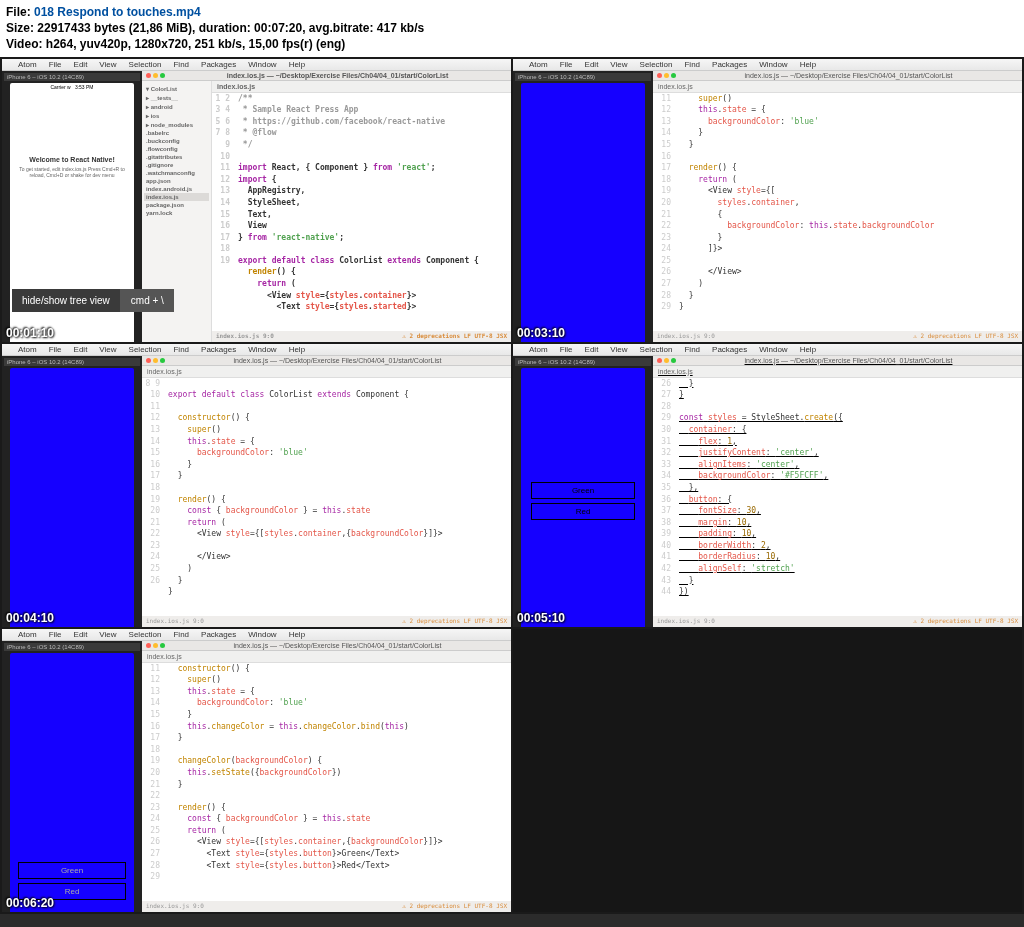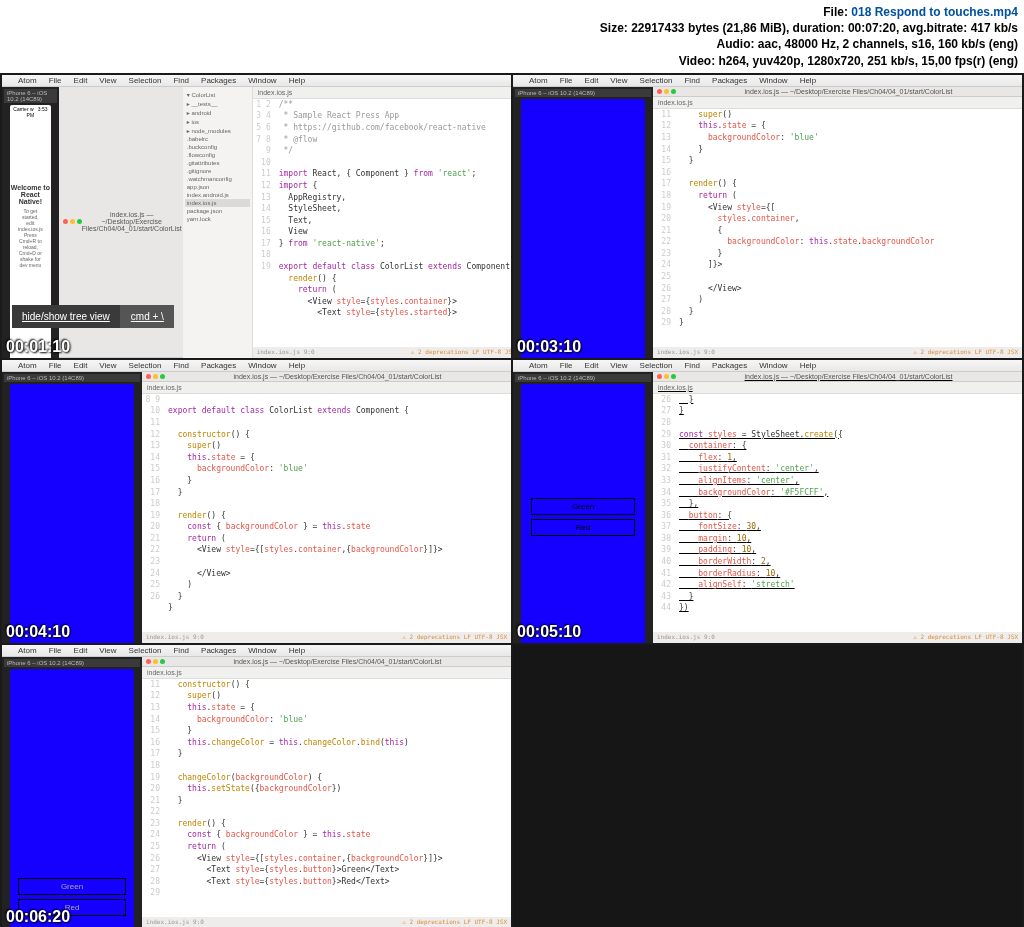--- a/index.html
+++ b/index.html
@@ -10,21 +10,20 @@
     height: 927px;
     position: relative;
   }
   .file-info {
     color: #000;
     background: #fff;
     padding: 4px 6px;
     font-size: 12px;
     font-weight: bold;
     line-height: 1.35;
-    text-align: right;
   }
   .grid {
     display: grid;
     grid-template-columns: 1fr 1fr;
     grid-template-rows: 283px 283px 283px;
     gap: 2px;
     padding: 2px;
     background: #1a1a1a;
   }
   .cell {
@@ -33,21 +32,21 @@
     overflow: hidden;
     display: flex;
     flex-direction: column;
   }
   .timestamp {
     position: absolute;
     bottom: 2px;
     left: 4px;
     color: #fff;
     font-weight: bold;
-    font-size: 16px;
+    font-size: 12px;
     text-shadow: 1px 1px 2px #000, -1px -1px 2px #000;
     z-index: 10;
   }
   .menubar {
     background: linear-gradient(#f6f6f6, #e8e8e8);
     font-size: 8px;
     color: #333;
     padding: 1px 4px;
     display: flex;
     gap: 12px;
@@ -200,32 +199,30 @@
     left: 10px;
     display: flex;
     gap: 0;
     z-index:5;
   }
   .kbd-tip span {
     background: #3a3a3a;
     color: #fff;
     font-size: 10px;
     padding: 6px 10px;
-    text-decoration: underline;
   }
   .kbd-tip span:last-child { background: #555; padding-left: 11px; }
   .empty-cell{background:#161616;}
 </style>
 </head>
 <body>
 
 <div class="file-info">
   <div><span>File:</span> <span style="color:#0050a0">018 Respond to touches.mp4</span></div>
   <div><span>Size:</span> <span>22917433 bytes (21,86 MiB), duration: 00:07:20, avg.bitrate: 417 kb/s</span></div>
-  <div><span>Audio:</span> <span>aac, 48000 Hz, 2 channels, s16, 160 kb/s (eng)</span></div>
   <div><span>Video:</span> <span>h264, yuv420p, 1280x720, 251 kb/s, 15,00 fps(r) (eng)</span></div>
 </div>
 
 <div class="grid">
 
   <div class="cell">
     <div class="menubar">
         <span class="apple"></span>
         <span>Atom</span>
         <span>File</span>
@@ -241,21 +238,21 @@
       <div class="sim">
         <div class="sim-header">iPhone 6 – iOS 10.2 (14C89)</div>
         <div class="sim-screen">
           <div class="sim-status"><span>Carrier ᴡ</span>&nbsp;&nbsp;&nbsp;<span>3:53 PM</span></div>
           <div class="welcome">Welcome to React Native!</div>
           <div class="welcome-sub">To get started, edit index.ios.js
 Press Cmd+R to reload,
 Cmd+D or shake for dev menu</div>
         </div>
       </div>
-      <div style="flex:1;display:flex;flex-direction:row;">
+      <div style="flex:1;display:flex;flex-direction:column;font-weight:bold;">
         <div class="titlebar">
             <span class="dots">
               <span class="dot r"></span>
               <span class="dot y"></span>
               <span class="dot g"></span>
             </span>
             <span class="title">index.ios.js — ~/Desktop/Exercise Files/Ch04/04_01/start/ColorList</span>
           </div>
         <div class="content-row" style="flex:1">
           <div class="tree">

